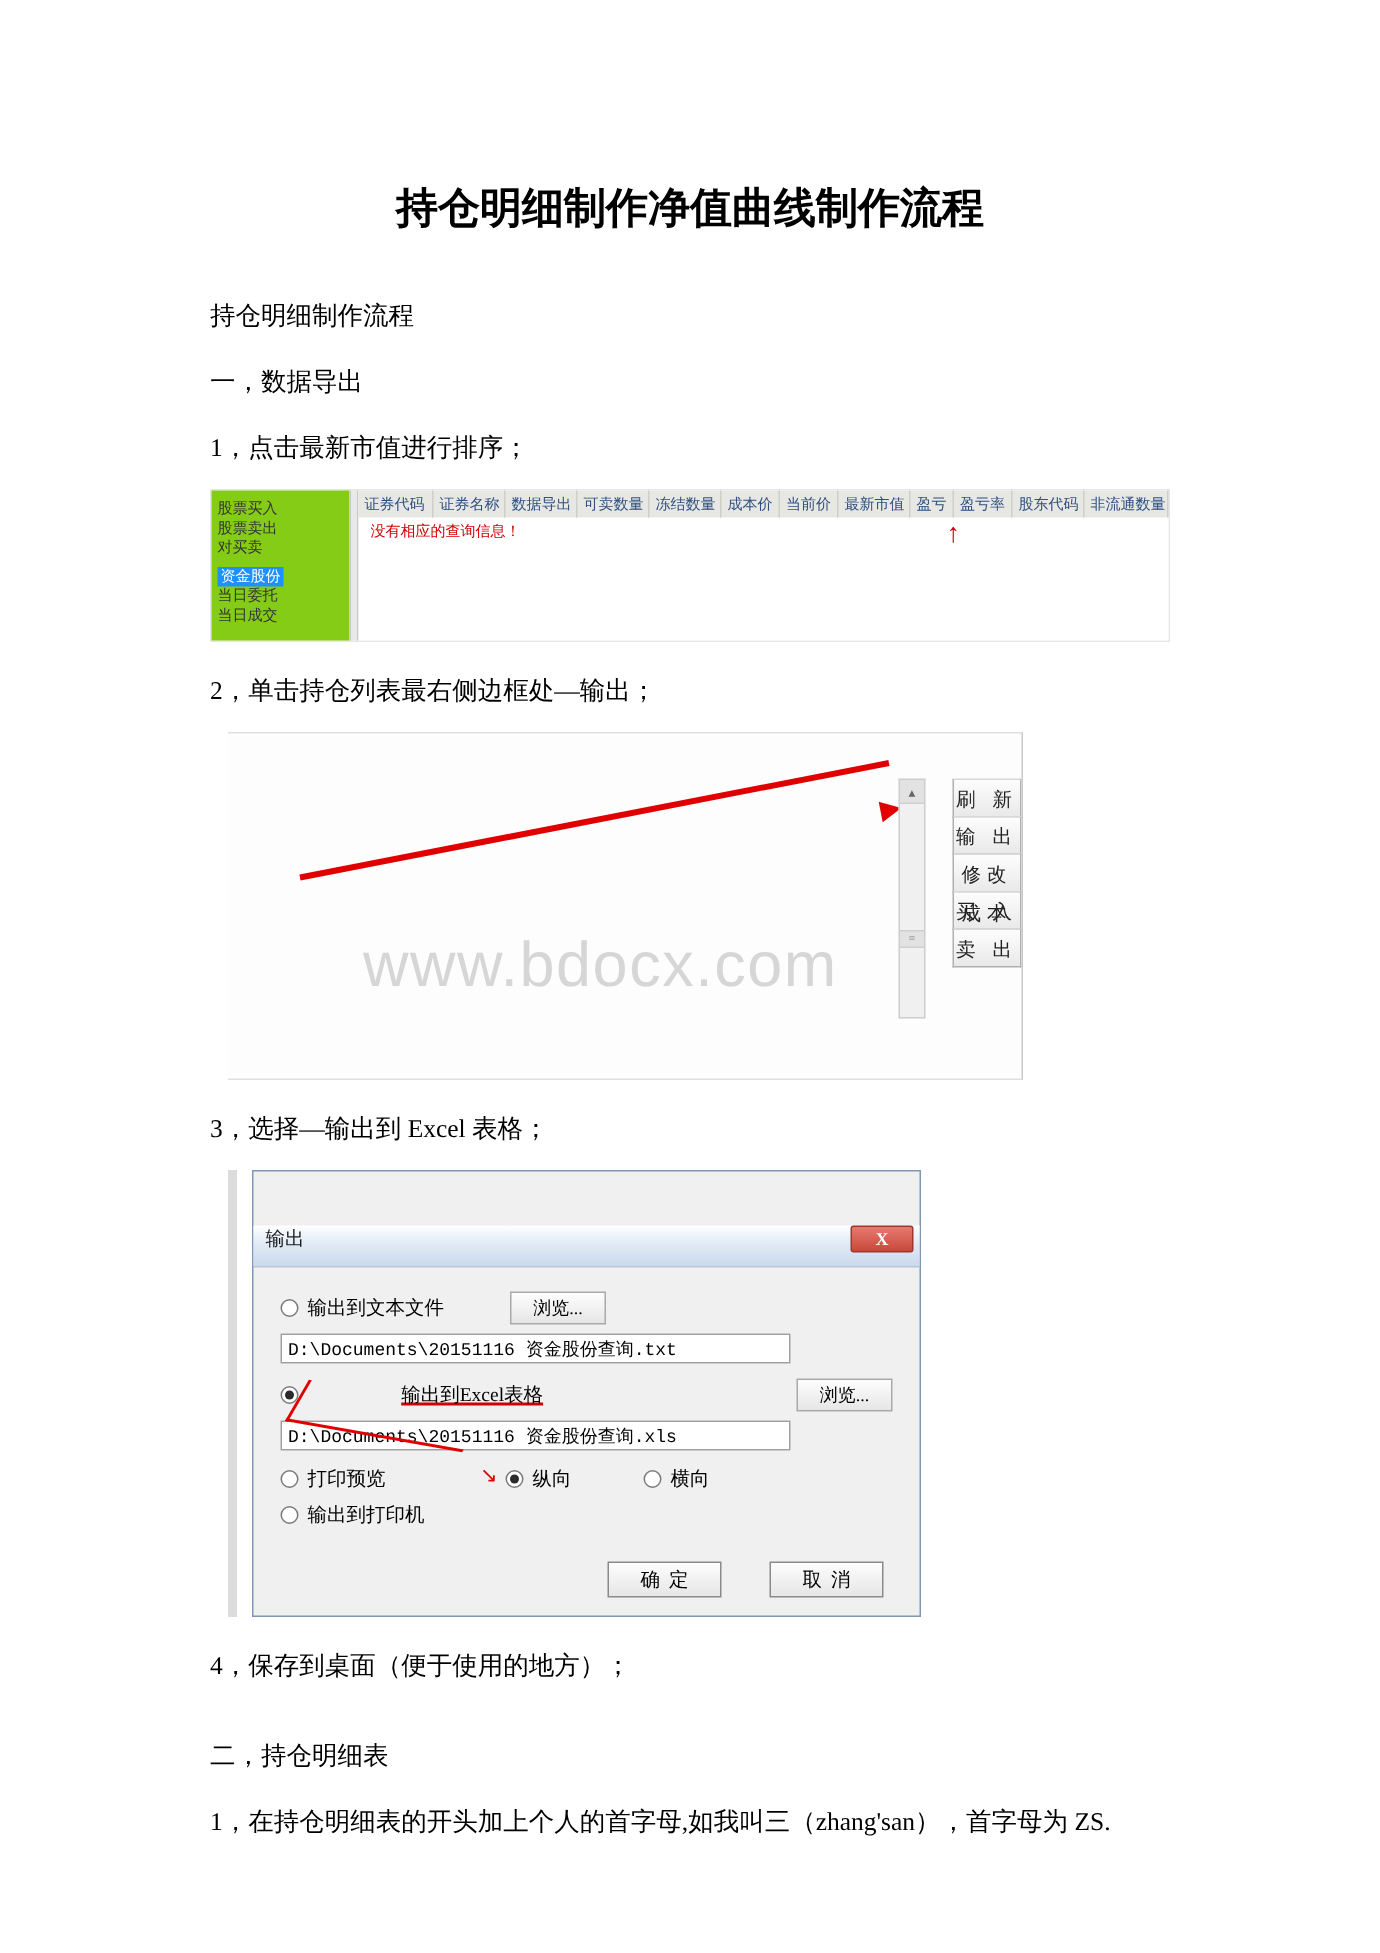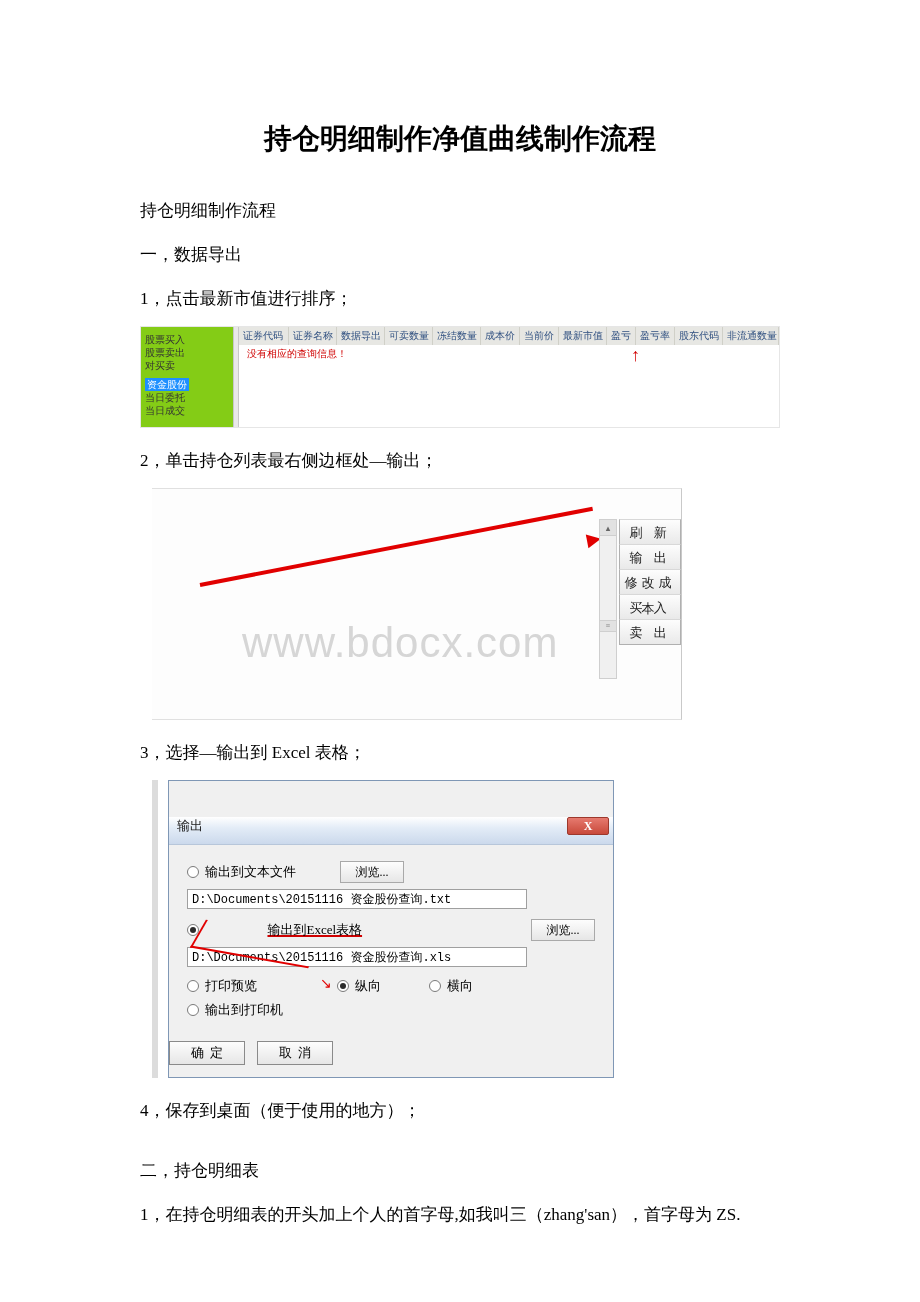--- a/index.html
+++ b/index.html
@@ -116,21 +116,21 @@
     background: #e2e2e2;
     border-bottom: 1px solid #cfcfcf;
     text-align: center;
     font-size: 9px; color: #666;
     line-height: 16px;
   }
   .shot2-btns {
     position: absolute;
     right: 0;
     top: 30px;
-    width: 62px;
+    width: 46px;
   }
   .winbtn {
     height: 26px;
     line-height: 26px;
     text-align: center;
     font-size: 13px;
     font-family: "SimSun", serif;
     color: #222;
     background: linear-gradient(#fdfdfd, #e9e9e9);
     border: 1px solid #b0b0b0;
@@ -253,21 +253,22 @@
     background: #fff;
     font-size: 12px;
     font-family: "Courier New", monospace;
     padding: 1px 4px;
     margin-bottom: 10px;
     white-space: nowrap;
     overflow: hidden;
   }
   .shot3-actions {
     display: flex;
-    gap: 12px;
+    justify-content: flex-end;
+    gap: 32px;
     padding: 4px 24px 12px 0;
   }
   .dlgbtn {
     width: 76px; height: 24px;
     background: linear-gradient(#fdfdfd, #e6e6e6);
     border: 1px solid #8a8a8a;
     font-size: 13px;
     text-align: center;
     line-height: 22px;
     letter-spacing: 6px;

